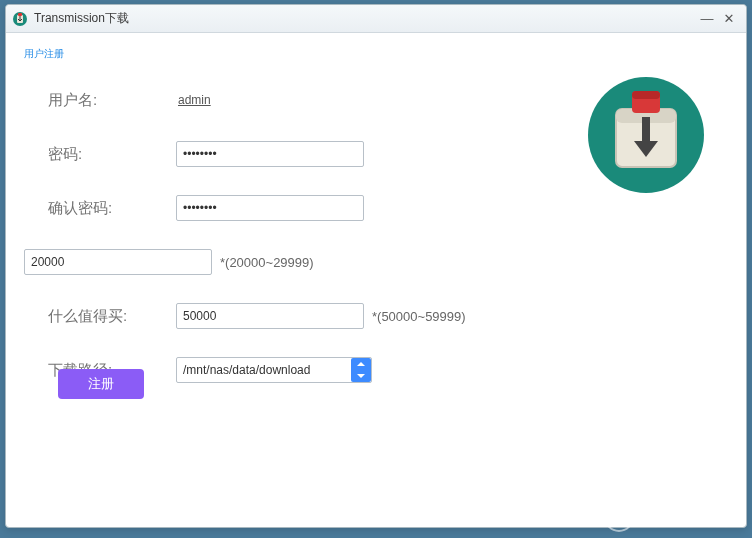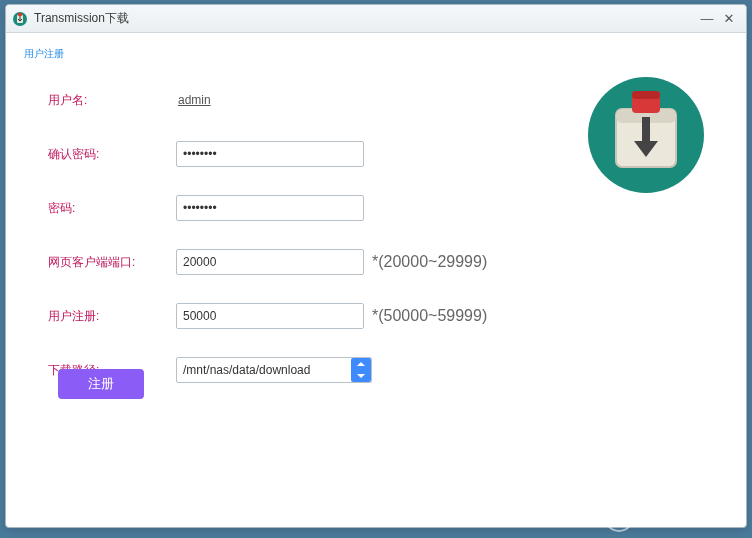--- a/index.html
+++ b/index.html
@@ -55,42 +55,42 @@
     }
     .form-row {
       display: flex;
       align-items: center;
       margin-bottom: 28px;
       height: 26px;
     }
     .form-row .label {
       width: 152px;
       padding-left: 24px;
-      color: #be185d;
-      font-size: 12px;
+      color: #737373;
+      font-size: 15px;
     }
     .form-row .value-text {
       color: #555;
       font-size: 12px;
       padding-left: 2px;
       text-decoration: underline;
     }
     input[type=text], input[type=password] {
       width: 188px;
       height: 26px;
       border: 1px solid #b8c0c8;
       border-radius: 2px;
       padding: 0 6px;
       font-size: 12px;
       color: #333;
       outline: none;
     }
     .hint {
       color: #666;
-      font-size: 16px;
+      font-size: 13px;
       margin-left: 8px;
     }
     .select-wrap {
       position: relative;
       width: 196px;
       height: 26px;
     }
     .select-wrap input {
       width: 196px;
       padding-right: 24px;
@@ -190,37 +190,36 @@
         <path d="M48 66 L60 82 L72 66 Z" fill="#444"></path>
       </svg>
     </div>
 
     <div class="form-row">
       <span class="label">用户名:</span>
       <span class="value-text">admin</span>
     </div>
 
     <div class="form-row">
+      <span class="label">密码:</span>
+      <input type="password" value="••••••••" style="">
+    </div>
+
+    <div class="form-row">
       <span class="label">确认密码:</span>
       <input type="password" value="••••••••" style="">
     </div>
 
     <div class="form-row">
-      <span class="label">密码:</span>
-      <input type="password" value="••••••••" style="">
-    </div>
-
-    <div class="form-row">
-      <span class="label">网页客户端端口:</span>
       <input type="text" value="20000" style="">
       <span class="hint">*(20000~29999)</span>
     </div>
 
     <div class="form-row">
-      <span class="label">用户注册:</span>
+      <span class="label">什么值得买:</span>
       <input type="text" value="50000" style="">
       <span class="hint">*(50000~59999)</span>
     </div>
 
     <div class="form-row">
       <span class="label">下载路径:</span>
       <div class="select-wrap">
         <input type="text" value="/mnt/nas/data/download" style="">
         <div class="select-toggle">
           <div class="tri up"></div>

